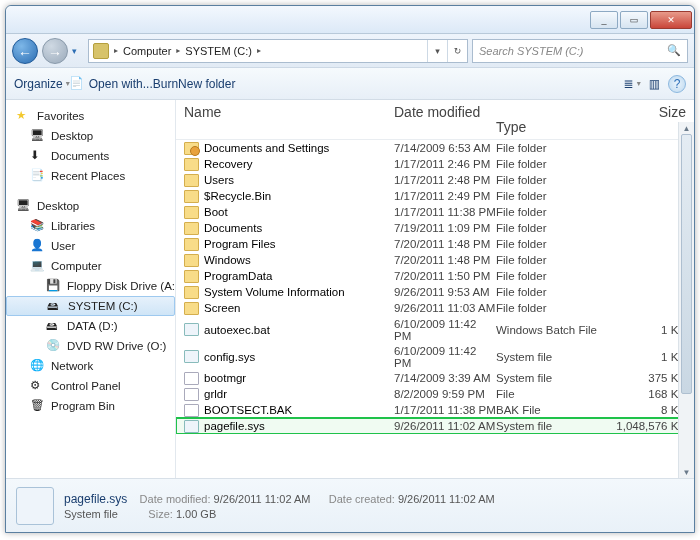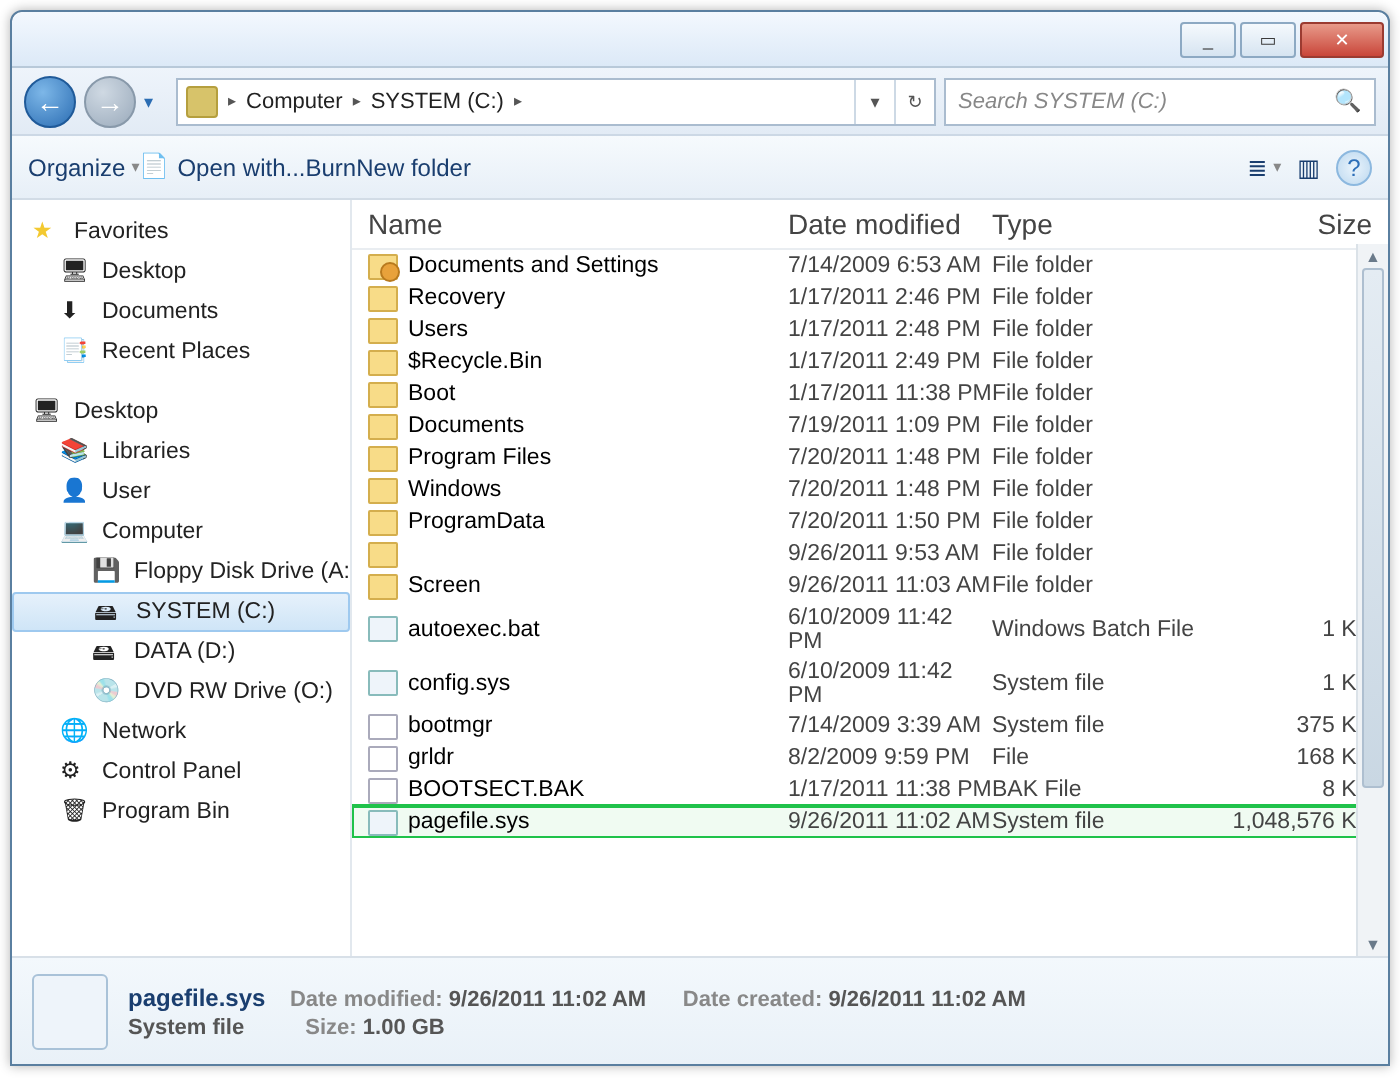--- a/index.html
+++ b/index.html
@@ -30,38 +30,38 @@
 .tree-item { display:flex; align-items:center; gap:5px; padding:2px 4px 2px 10px; white-space:nowrap; }
 .tree-item.l1 { padding-left:24px; }
 .tree-item.l2 { padding-left:40px; }
 .tree-item.sel { background:linear-gradient(#e6f1fb,#cfe5f7); border:1px solid #9ec9ef; border-radius:2px; padding-top:1px; padding-bottom:1px; }
 .tricon { width:16px; height:16px; flex-shrink:0; }
 .star { color:#f3c930; }
 .list { flex:1; display:flex; flex-direction:column; font-size:11.5px; overflow:hidden; position:relative; }
 .cols { display:flex; padding:4px 8px; color:#444; border-bottom:1px solid #e9edf1; font-size:14px; }
 .cols div:nth-child(1){ width:210px; }
 .cols div:nth-child(2){ width:102px; }
-.cols div:nth-child(3){ width:120px; }
+.cols div:nth-child(3){ width:120px;margin-top:15px; }
 .cols div:nth-child(4){ width:70px; text-align:right; }
 .rows { overflow:auto; }
 .row { display:flex; align-items:center; padding:1.5px 8px; }
 .row .c1 { width:210px; display:flex; align-items:center; gap:5px; }
 .row .c2 { width:102px; color:#444; }
 .row .c3 { width:120px; color:#444; }
 .row .c4 { width:70px; text-align:right; color:#444; }
 .row.hl { outline:2px solid #1fc24a; outline-offset:-1px; background:#f0fbf2; }
 .ficon { width:15px; height:13px; flex-shrink:0; }
 .ic-fld { background:#f8dc88; border:1px solid #d4ae4d; border-radius:1px; }
 .ic-lck { background:#f8dc88; border:1px solid #d4ae4d; border-radius:1px; position:relative; }
 .ic-lck::after { content:""; position:absolute; right:-2px; bottom:-2px; width:8px; height:8px; background:#e8a23b; border-radius:50%; border:1px solid #b87a1e; }
 .ic-file { background:#fff; border:1px solid #aab; border-radius:1px; }
 .ic-sys { background:#eef4fa; border:1px solid #8bb; border-radius:1px; }
 .details { height:54px; border-top:1px solid #d8e0e8; background:linear-gradient(#f3f8fc,#e9f1f8); display:flex; align-items:center; padding:4px 10px; gap:10px; font-size:11px; }
 .details .bigicon { width:38px; height:38px; background:#eef4fa; border:1px solid #a9c2d8; border-radius:3px; }
-.details .meta { display:flex; flex-direction:column; gap:2px;font-weight:bold; }
+.details .meta { display:flex; flex-direction:column; gap:2px; }
 .details .fname { color:#1a3e6f; font-size:12px; }
 .details .line { color:#555; }
 .details .lbl { color:#888; }
 .scrollbar { position:absolute; right:0; top:22px; bottom:0; width:16px; background:#f0f3f6; border-left:1px solid #dbe2e8; }
 .scrollbar .thumb { position:absolute; left:2px; right:2px; top:12px; height:260px; background:linear-gradient(#e4ecf3,#c9d7e3); border:1px solid #aebfd0; border-radius:2px; }
 .scrollbar .arrow { position:absolute; left:0; right:0; height:12px; display:flex; align-items:center; justify-content:center; font-size:8px; color:#6a7a8a; }
 .scrollbar .arrow.up { top:0; } .scrollbar .arrow.down { bottom:0; }
 </style>
 </head>
 <body>
@@ -270,20 +270,21 @@
               <span class="ficon ic-fld"></span>
               <span>ProgramData</span>
             </div>
             <div class="c2">7/20/2011 1:50 PM</div>
             <div class="c3">File folder</div>
             <div class="c4"></div>
           </div>
           <div class="row">
             <div class="c1">
               <span class="ficon ic-fld"></span>
+              <span>System Volume Information</span>
             </div>
             <div class="c2">9/26/2011 9:53 AM</div>
             <div class="c3">File folder</div>
             <div class="c4"></div>
           </div>
           <div class="row">
             <div class="c1">
               <span class="ficon ic-fld"></span>
               <span>Screen</span>
             </div>

